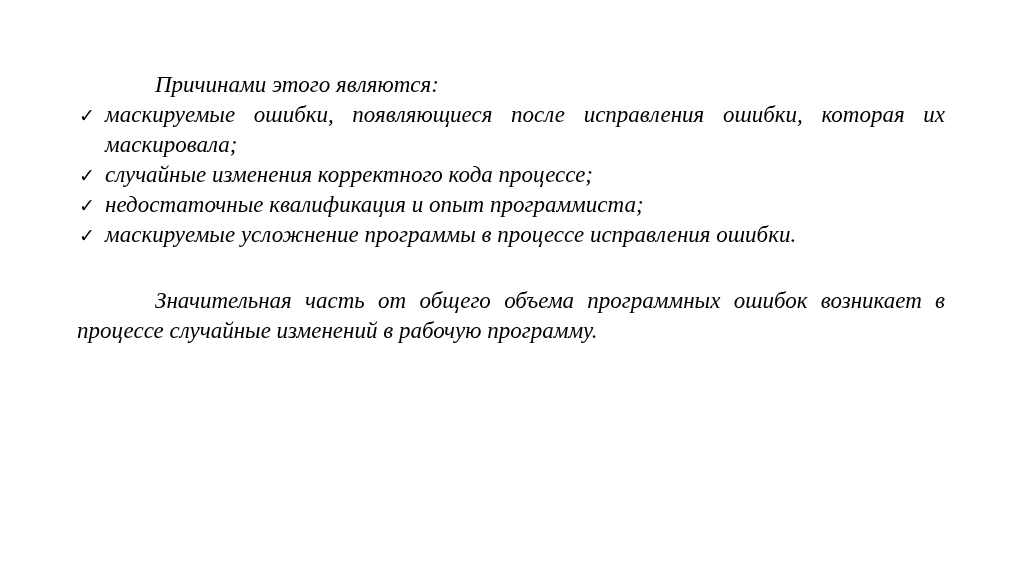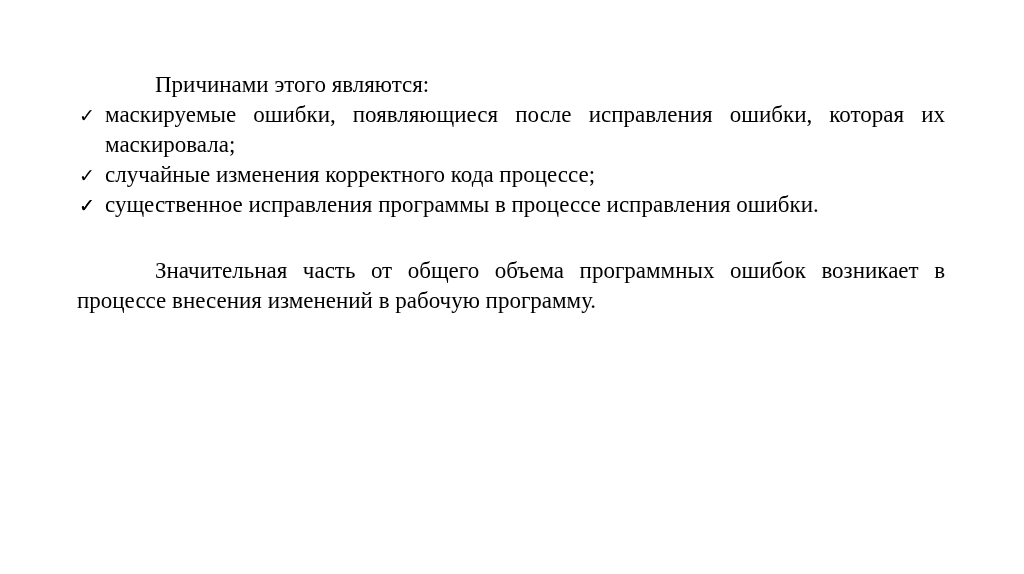--- a/index.html
+++ b/index.html
@@ -15,20 +15,21 @@
     font-family: "Liberation Serif", serif;
     color: #000000;
   }
   .slide {
     position: absolute;
     left: 77px;
     top: 70px;
     width: 868px;
     font-size: 23px;
     line-height: 30px;
+    font-style: italic;
   }
   .intro {
     margin: 0;
     text-indent: 78px;
     text-align: left;
   }
   ul.bullets {
     margin: 0;
     padding: 0;
     list-style: none;
@@ -65,22 +66,23 @@
     <li>
       <span class="check">✓</span>
       <span>маскируемые ошибки, появляющиеся после исправления ошибки, которая их маскировала;</span>
     </li>
     <li>
       <span class="check">✓</span>
       <span>случайные изменения корректного кода процессе;</span>
     </li>
     <li>
       <span class="check">✓</span>
+      <span>недостаточные квалификация и опыт программиста;</span>
     </li>
     <li>
       <span class="check">✓</span>
-      <span>существенное исправления программы в процессе исправления ошибки.</span>
+      <span>маскируемые усложнение программы в процессе исправления ошибки.</span>
     </li>
   </ul>
 
-  <p class="body-par">Значительная часть от общего объема программных ошибок возникает в процессе внесения изменений в рабочую программу.</p>
+  <p class="body-par">Значительная часть от общего объема программных ошибок возникает в процессе случайные изменений в рабочую программу.</p>
 
 </div>
 
 </body></html>

